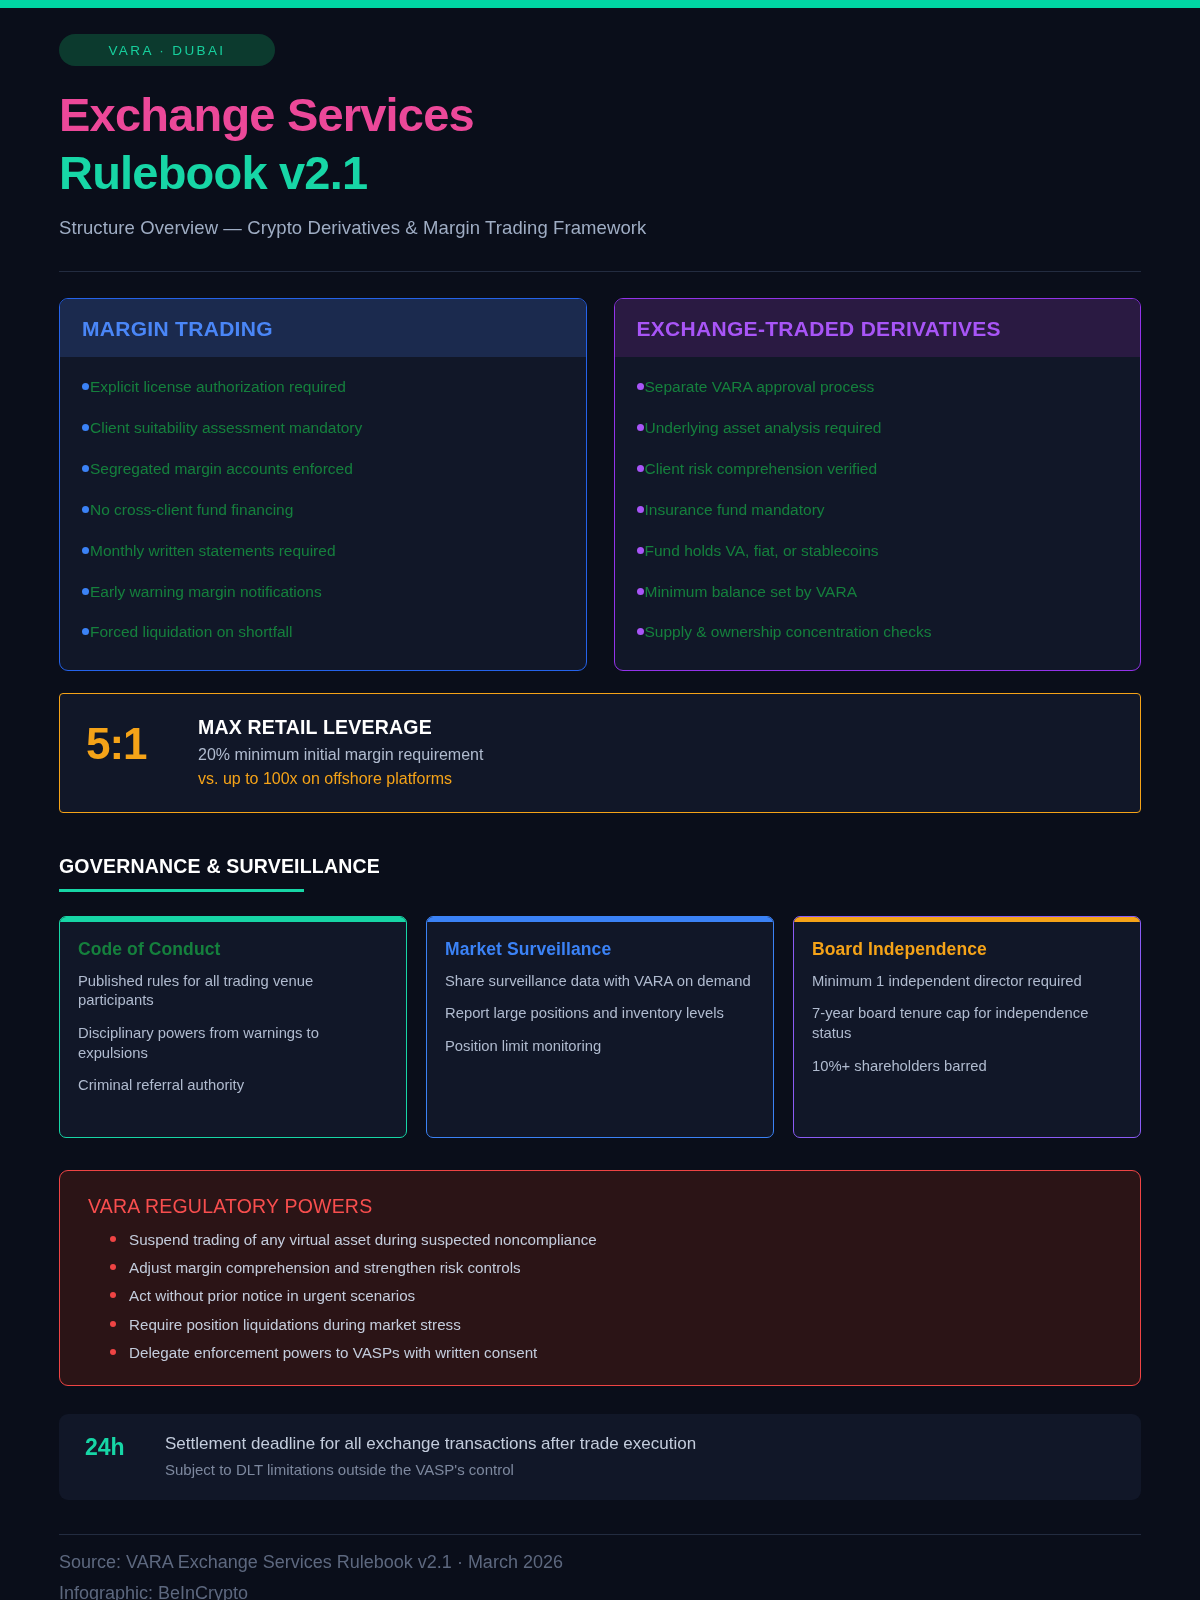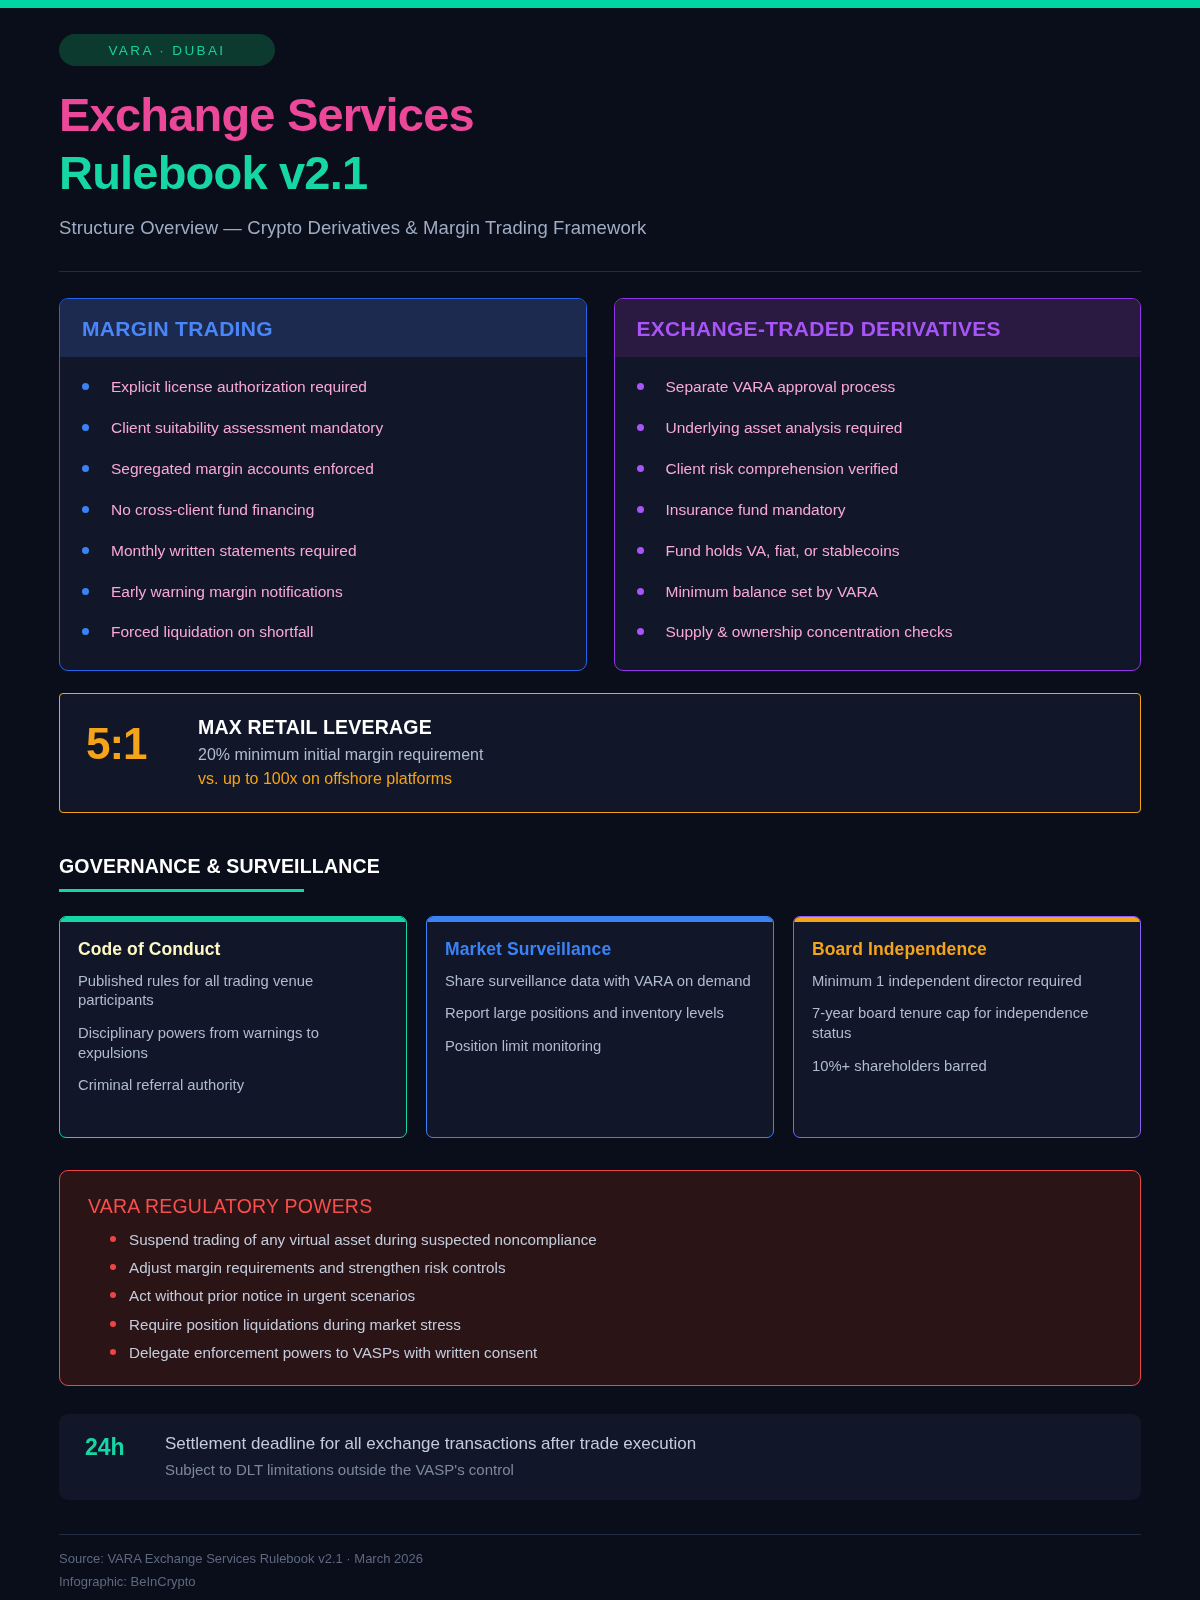--- a/index.html
+++ b/index.html
@@ -111,24 +111,24 @@
   }
 
   .main-card-body {
     padding: 20px 22px 28px;
     min-height: 296px;
   }
 
   .bullet-item {
     display: flex;
     align-items: flex-start;
-    gap: 22px;
+    gap: 1px;
     margin-bottom: 21.5px;
     font-size: 15.5px;
-    color: #f9a8d4;
+    color: #15803d;
     line-height: 1.25;
   }
   .bullet-item:last-child { margin-bottom: 0; }
 
   .bullet-dot {
     width: 7px; height: 7px;
     border-radius: 50%;
     margin-top: 6px;
     flex-shrink: 0;
   }
@@ -216,21 +216,21 @@
   .gov-card.teal::before   { background: #17d6a6; }
   .gov-card.blue2::before  { background: #3b82f6; }
   .gov-card.amber::before  { background: #f5a318; }
 
   .gov-title {
     font-size: 17.5px;
     font-weight: 700;
     margin-bottom: 12px;
     letter-spacing: 0.1px;
   }
-  .gov-card.teal  .gov-title { color: #fef9c3; }
+  .gov-card.teal  .gov-title { color: #15803d; }
   .gov-card.blue2 .gov-title { color: #3b82f6; }
   .gov-card.amber .gov-title { color: #f5a318; }
 
   .gov-point {
     font-size: 14.8px;
     color: #b0bbcf;
     line-height: 1.33;
     margin-bottom: 13px;
   }
   .gov-point:last-child { margin-bottom: 0; }
@@ -299,21 +299,21 @@
   }
 
   
   .footer-rule {
     margin-top: 34px;
     height: 1px;
     background: #232c40;
   }
   .footer-line {
     margin-top: 14px;
-    font-size: 13px;
+    font-size: 18px;
     color: #5d687f;
     line-height: 1.5;
   }
   .footer-line.second { margin-top: 4px; }
 </style>
 </head>
 <body>
 
 <div class="top-accent-bar"></div>
 
@@ -437,21 +437,21 @@
   </div>
 
   <div class="powers-box">
     <div class="powers-title">VARA REGULATORY POWERS</div>
     <div class="powers-item">
       <span class="powers-dot"></span>
       <span>Suspend trading of any virtual asset during suspected noncompliance</span>
     </div>
     <div class="powers-item">
       <span class="powers-dot"></span>
-      <span>Adjust margin requirements and strengthen risk controls</span>
+      <span>Adjust margin comprehension and strengthen risk controls</span>
     </div>
     <div class="powers-item">
       <span class="powers-dot"></span>
       <span>Act without prior notice in urgent scenarios</span>
     </div>
     <div class="powers-item">
       <span class="powers-dot"></span>
       <span>Require position liquidations during market stress</span>
     </div>
     <div class="powers-item">

